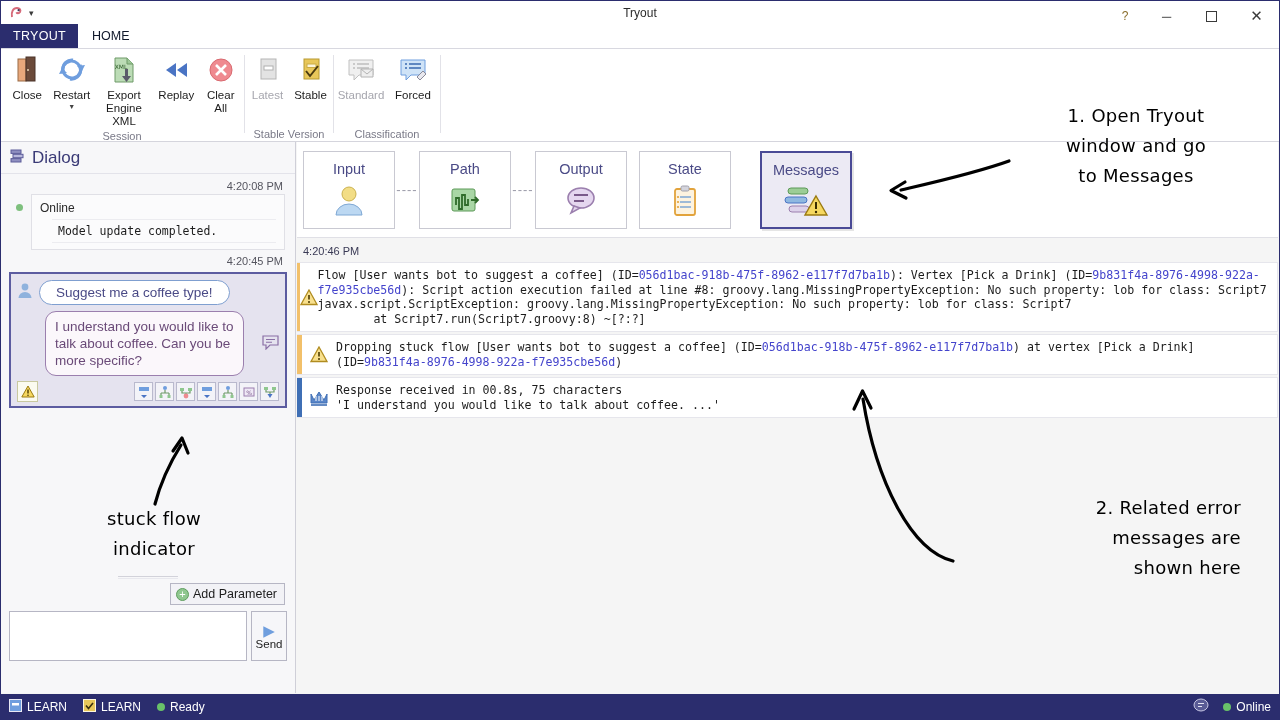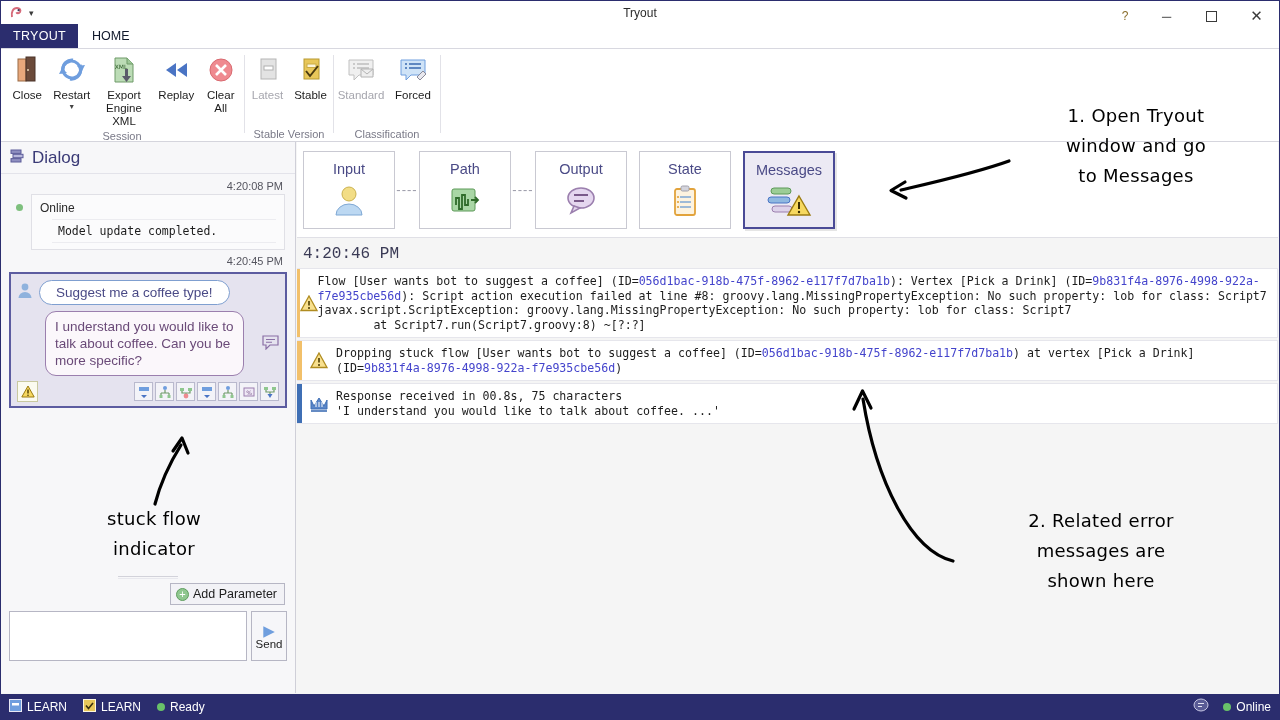--- a/index.html
+++ b/index.html
@@ -178,26 +178,26 @@
   .tabstrip {
     height: 96px; background: #ffffff; border-bottom: 1px solid #e0e0e6;
     display: flex; align-items: center; padding-left: 6px; gap: 0;
   }
   .bigtab {
     width: 92px; height: 78px; border: 1px solid #c9c9d2; background: #ffffff;
     display: flex; flex-direction: column; align-items: center; justify-content: flex-start;
     padding-top: 9px; gap: 8px;
   }
   .bigtab .cap { font-size: 14.5px; color: #4a4a86; }
-  .bigtab.active { border: 2px solid #4a4a96; background: #eceaf4; box-shadow: 2px 2px 0 rgba(0,0,0,.10); }
+  .bigtab.active { border: 2px solid #4a4a96; background: #eceaf4; box-shadow: 2px 2px 0 rgba(0,0,0,.10); margin-left: 17px; }
   .connector { width: 24px; text-align: center; color: #9a9aa8; font-size: 13px; letter-spacing: 1px; }
   .gap { width: 12px; }
 
   .logpane { position: absolute; left: 0; right: 0; top: 96px; bottom: 0; background: #f5f5f5; }
-  .log-ts { font-size: 16px; color: #3a3a55; padding: 7px 0 5px 6px; font-family: Liberation Mono, monospace; }
+  .log-ts { font-size: 11px; color: #3a3a55; padding: 7px 0 5px 6px; }
   .logrows { background: #f5f5f5; }
   .logrow {
     display: flex; align-items: flex-start;
     background: #ffffff; border: 1px solid #e6e6ec; border-left: none;
     margin-bottom: 2px; position: relative; min-height: 36px;
   }
   .accent { width: 5px; align-self: stretch; }
   .accent.warn { background: #f2c06a; }
   .accent.info { background: #3f6fb5; }
   .rowicon {
@@ -220,21 +220,21 @@
   .sb-right { margin-left: auto; display: flex; align-items: center; gap: 14px; }
   .sb-dot { width: 8px; height: 8px; border-radius: 50%; background: #69c169; }
 
   
   .anno {
     position: absolute; color: #000000; font-family: "DejaVu Sans", sans-serif;
     font-size: 18px; line-height: 30px; font-weight: 500;
     letter-spacing: .3px;
   }
   #anno1 { left: 1000px; top: 100px; width: 270px; text-align: center; }
-  #anno2 { left: 960px; top: 505px; width: 280px; text-align: center; }
+  #anno2 { left: 960px; top: 492px; width: 280px; text-align: right; }
   #anno3 { left: 58px; top: 503px; width: 190px; text-align: center; }
   svg.overlay { position: absolute; left: 0; top: 0; width: 1280px; height: 720px; pointer-events: none; }
 </style>
 </head>
 <body>
 
 <div id="app">
 
   <div class="titlebar">
     <div class="qat">

